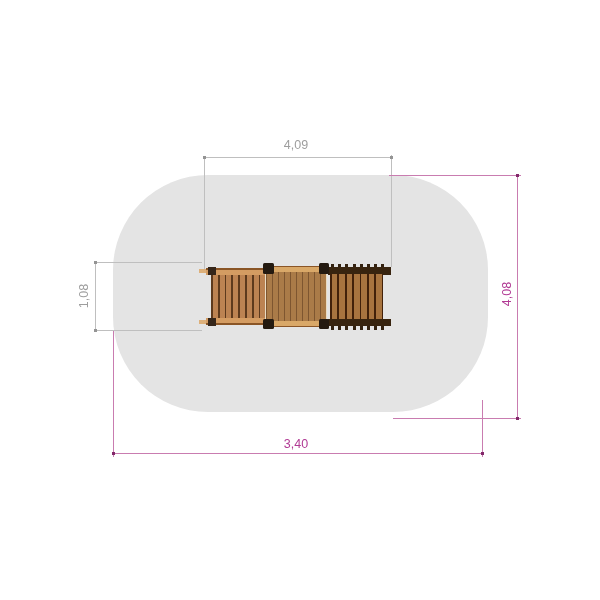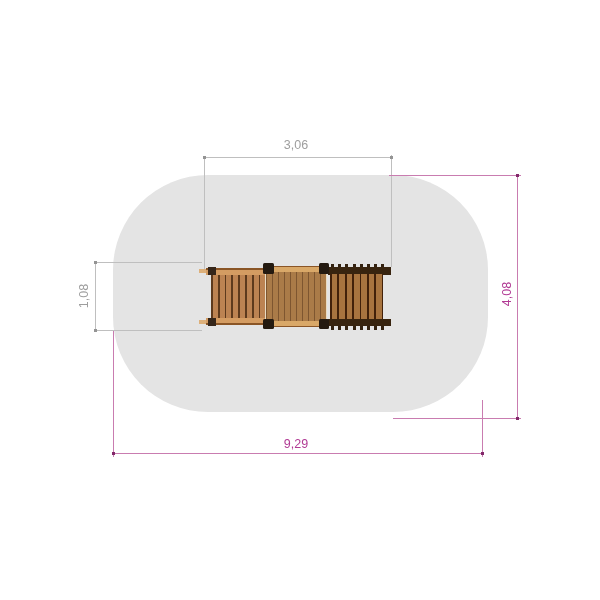--- a/index.html
+++ b/index.html
@@ -94,21 +94,21 @@
 
 <div class="canvas">
 
   <div class="abs safety-area"></div>
 
   <div class="abs gline dt-ext-l"></div>
   <div class="abs gline dt-ext-r"></div>
   <div class="abs gline dt-line"></div>
   <div class="abs gdot dt-dot-l"></div>
   <div class="abs gdot dt-dot-r"></div>
-  <div class="abs gtext ctr dt-label">3,06</div>
+  <div class="abs gtext ctr dt-label">4,09</div>
 
   <div class="abs gline dl-ext-t"></div>
   <div class="abs gline dl-ext-b"></div>
   <div class="abs gline dl-line"></div>
   <div class="abs gdot dl-dot-t"></div>
   <div class="abs gdot dl-dot-b"></div>
   <div class="abs gtext ctr rot dl-label">1,08</div>
 
   <div class="abs ladder-tab-t"></div>
   <div class="abs ladder-tab-b"></div>
@@ -137,15 +137,15 @@
   <div class="abs pline dr-line"></div>
   <div class="abs pdot dr-dot-t"></div>
   <div class="abs pdot dr-dot-b"></div>
   <div class="abs ptext ctr rot dr-label">4,08</div>
 
   <div class="abs pline db-ext-l"></div>
   <div class="abs pline db-ext-r"></div>
   <div class="abs pline db-line"></div>
   <div class="abs pdot db-dot-l"></div>
   <div class="abs pdot db-dot-r"></div>
-  <div class="abs ptext ctr db-label">9,29</div>
+  <div class="abs ptext ctr db-label">3,40</div>
 
 </div>
 
 </body></html>

